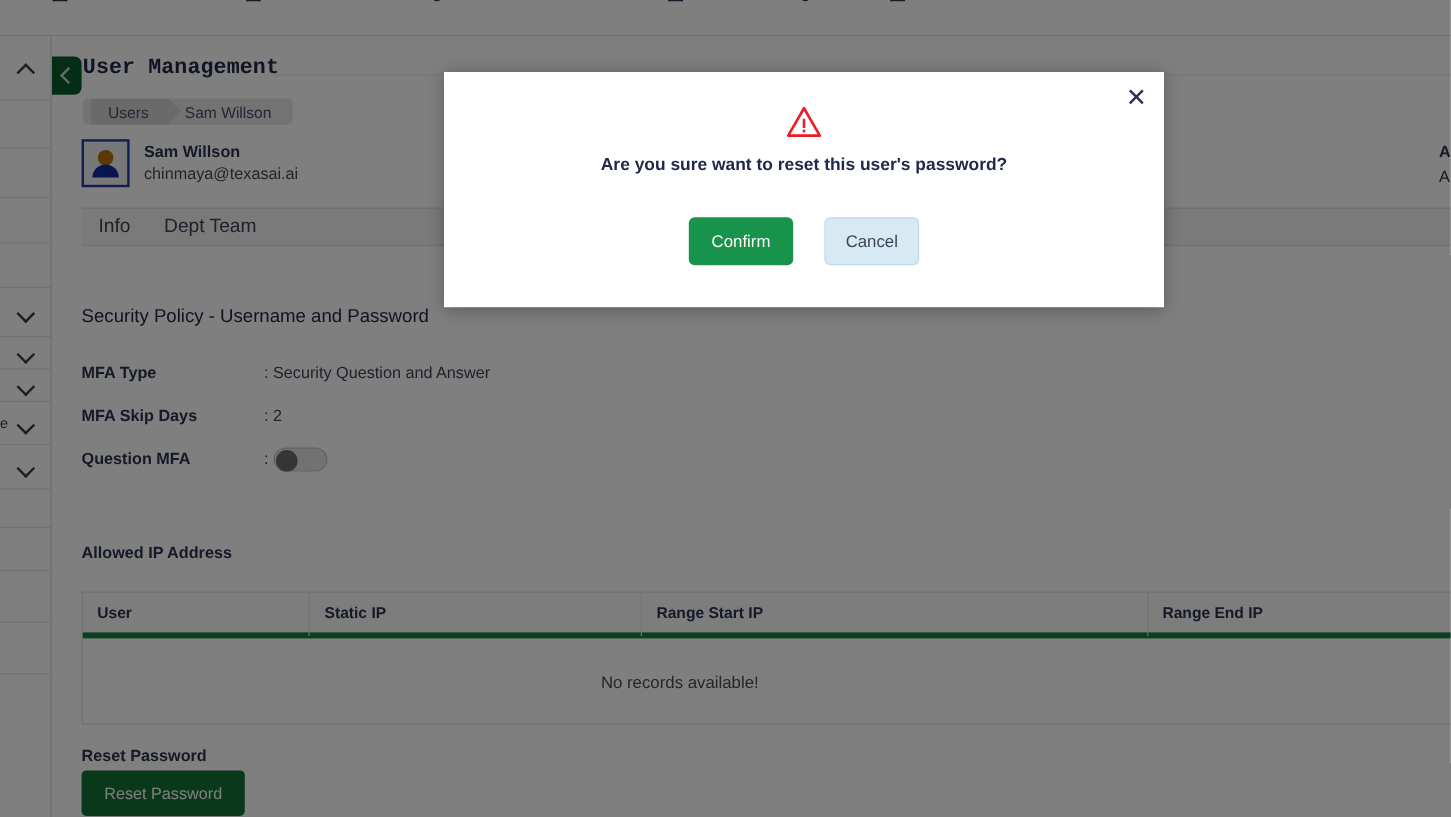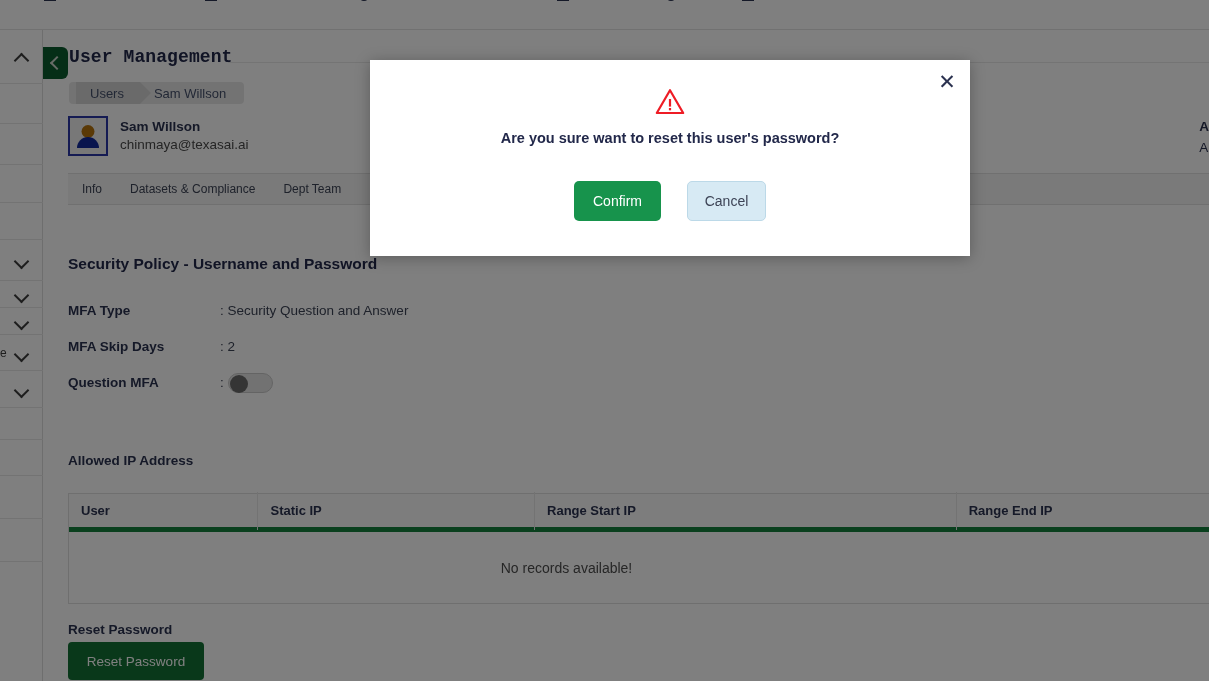--- a/index.html
+++ b/index.html
@@ -162,30 +162,30 @@
 
   
   .tabbar {
     position: absolute; left: 25px; right: 0; top: 143px; height: 32px;
     background: #f4f4f4;
     border-top: 1px solid #e0e0e0;
     border-bottom: 1px solid #e0e0e0;
     display: flex; align-items: center;
   }
   .tab {
-    font-size: 12px; color: #3d4456;
+    font-size: 16px; color: #3d4456;
     padding: 0 14px; line-height: 30px; cursor: pointer;
     white-space: nowrap;
     text-align: right;
   }
 
   
   .section-title {
     position: absolute; left: 25px; top: 225px;
-    font-size: 15.5px; font-weight: bold; color: #22284a;
+    font-size: 15.5px; font-weight: normal; color: #22284a;
   }
   .kv {
     position: absolute; left: 25px; font-size: 13.5px;
   }
   .kv .k {
     display: inline-block; width: 152px;
     font-weight: bold; color: #2b3250;
   }
   .kv .v { color: #3d4456; }
 
@@ -360,21 +360,20 @@
         <div>- User</div>
       </div>
       <div class="meta-col">
         <div class="b">A</div>
         <div>A</div>
       </div>
     </div>
 
     <div class="tabbar">
       <div class="tab">Info</div>
-      <div class="tab">Datasets &amp; Compliance</div>
       <div class="tab">Dept Team</div>
       <div class="tab" style="margin-left:538px">ation</div>
     </div>
 
     <div class="section-title">Security Policy - Username and Password</div>
 
     <div class="kv" style="top:273px">
       <span class="k">MFA Type</span><span class="v">:</span>&nbsp;<span class="v">Security Question and Answer</span>
     </div>
 

